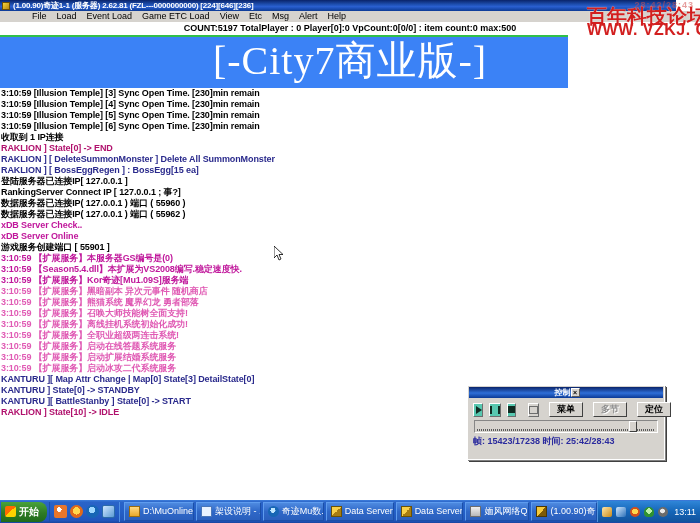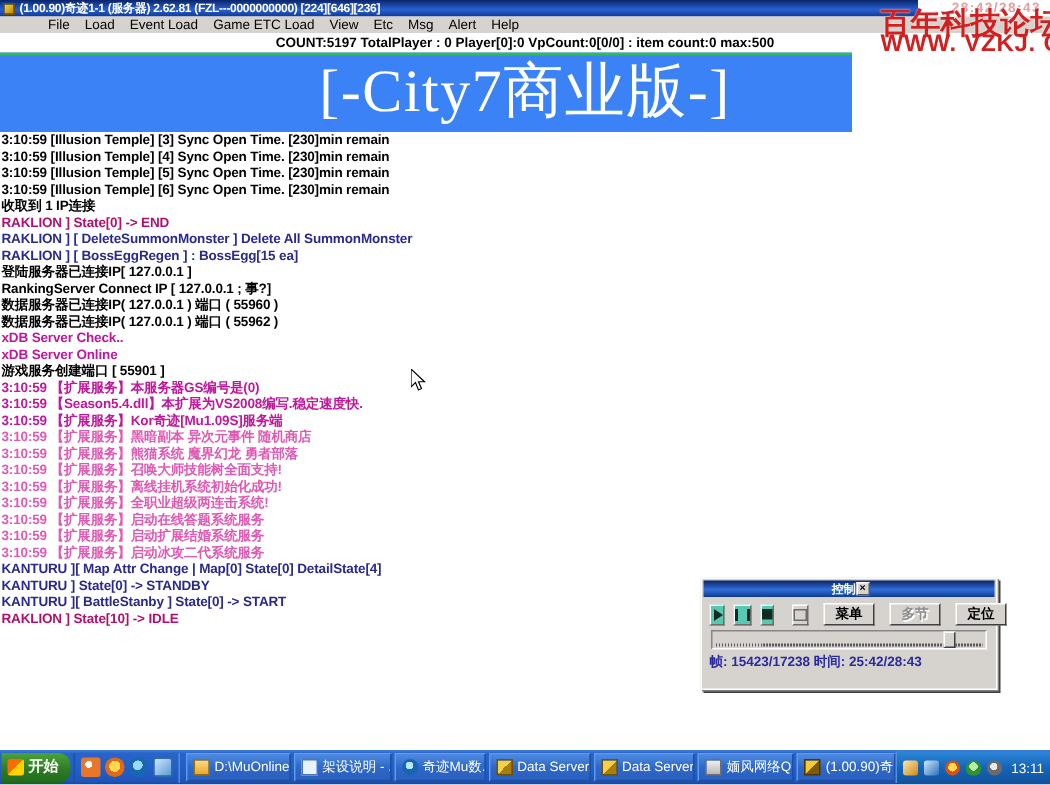--- a/index.html
+++ b/index.html
@@ -7,21 +7,21 @@
     width:700px;height:523px;overflow:hidden;
     background:#ffffff;
     font-family:"Liberation Sans","DejaVu Sans",sans-serif;
     font-size:11px;
     -webkit-font-smoothing:none;
   }
   #app{position:relative;width:700px;height:523px;}
 
   
   .titlebar{
-    position:absolute;left:0;top:0;width:612px;height:11px;
+    position:absolute;left:0;top:0;width:676px;height:11px;
     background:linear-gradient(to bottom,#0a246a 0%,#1e4fb0 40%,#2a5fd0 60%,#0c3a95 100%);
     color:#fff;font-size:8px;line-height:11px;
     display:flex;align-items:center;overflow:hidden;white-space:nowrap;
   }
   .tb-icon{
     width:8px;height:8px;margin:0 3px 0 2px;flex:0 0 auto;
     background:linear-gradient(135deg,#f6d33a,#b98a12);
     border:1px solid #6b4f05;box-sizing:border-box;
   }
   .tb-text{font-weight:bold;letter-spacing:-0.2px;}
@@ -272,21 +272,21 @@
       <div class="logline c-magenta">3:10:59 【Season5.4.dll】本扩展为VS2008编写.稳定速度快.</div>
       <div class="logline c-magenta">3:10:59 【扩展服务】Kor奇迹[Mu1.09S]服务端</div>
       <div class="logline c-pink">3:10:59 【扩展服务】黑暗副本 异次元事件 随机商店</div>
       <div class="logline c-pink">3:10:59 【扩展服务】熊猫系统 魔界幻龙 勇者部落</div>
       <div class="logline c-pink">3:10:59 【扩展服务】召唤大师技能树全面支持!</div>
       <div class="logline c-pink">3:10:59 【扩展服务】离线挂机系统初始化成功!</div>
       <div class="logline c-pink">3:10:59 【扩展服务】全职业超级两连击系统!</div>
       <div class="logline c-pink">3:10:59 【扩展服务】启动在线答题系统服务</div>
       <div class="logline c-pink">3:10:59 【扩展服务】启动扩展结婚系统服务</div>
       <div class="logline c-pink">3:10:59 【扩展服务】启动冰攻二代系统服务</div>
-      <div class="logline c-navy">KANTURU ][ Map Attr Change | Map[0] State[0] DetailState[4]</div>
+      <div class="logline c-navy">KANTURU ][ Map Attr Change | Map[0] State[3] DetailState[0]</div>
       <div class="logline c-navy">KANTURU ] State[0] -&gt; STANDBY</div>
       <div class="logline c-navy">KANTURU ][ BattleStanby ] State[0] -&gt; START</div>
       <div class="logline c-crimson">RAKLION ] State[10] -&gt; IDLE</div>
     </div>
 
   <svg class="cursor-arrow" viewBox="0 0 10 15">
     <polygon points="0,0 0,12 3,9 5,14 7,13 5,8.5 9,8.5" fill="#ffffff" stroke="#000000" stroke-width="0.8"></polygon>
   </svg>
 
   <div class="ctrl">

